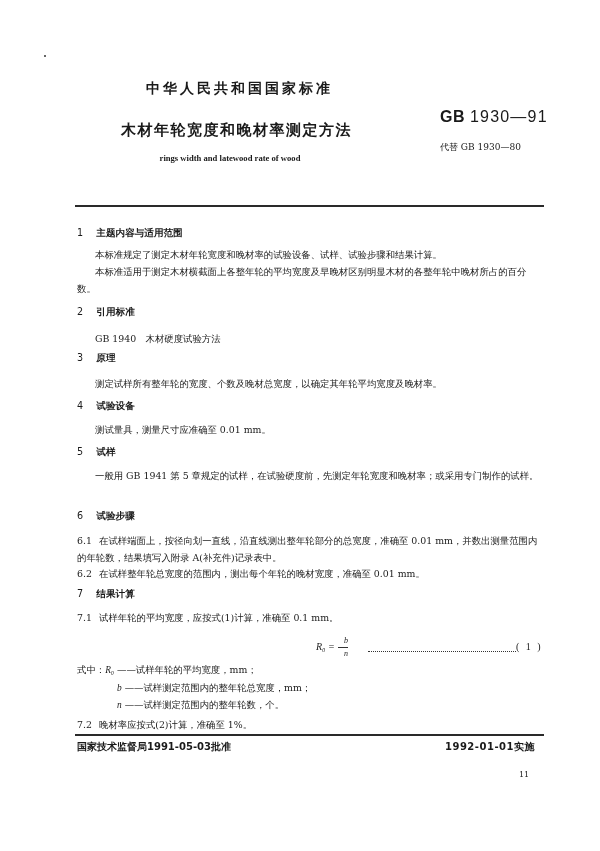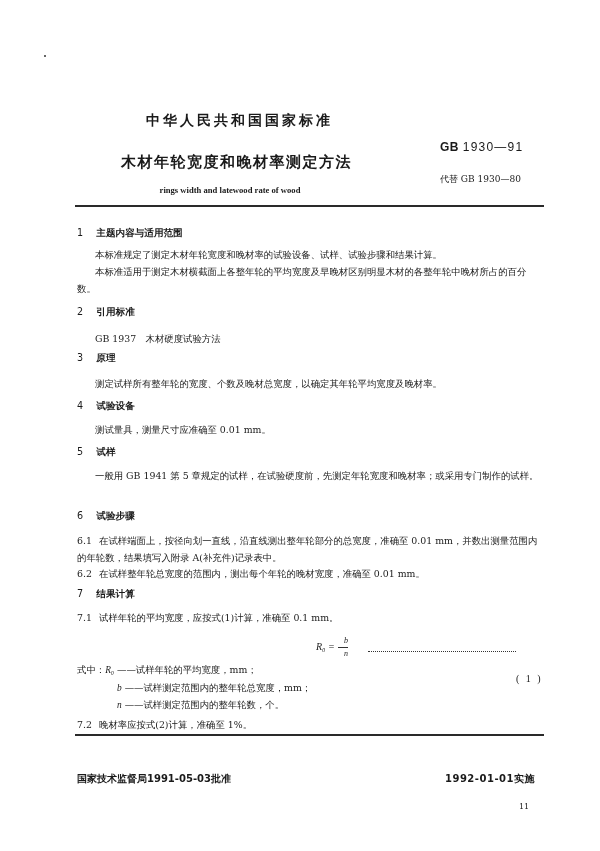--- a/index.html
+++ b/index.html
@@ -1,26 +1,26 @@
 <!DOCTYPE html>
 <html><head>
   <meta charset="utf-8">
   <style>
     html, body { margin: 0; padding: 0; background: #ffffff; }
     body {
       width: 600px; height: 851px; position: relative; overflow: hidden;
       font-family: "DejaVu Serif", "Liberation Serif", serif;
       color: #1a1a1a;
     }
-    .abs { position: absolute; white-space: nowrap; margin-top: 32px; }
+    .abs { position: absolute; white-space: nowrap; }
     .speck { position: absolute; left: 44px; top: 55px; width: 2px; height: 2px; background: #333; border-radius: 1px; }
 
     .national-std { left: 146px; top: 80px; font-family: "DejaVu Sans", sans-serif; font-weight: bold; font-size: 14px; letter-spacing: 3px; }
     .doc-title { left: 121px; top: 121px; font-family: "DejaVu Sans", sans-serif; font-weight: bold; font-size: 15px; letter-spacing: 1.5px; }
-    .std-code { left: 440px; top: 108px; font-family: "Liberation Sans", sans-serif; font-size: 12px; font-weight: bold; letter-spacing: 0.5px; }
+    .std-code { left: 440px; top: 108px; font-family: "Liberation Sans", sans-serif; font-size: 16px; font-weight: bold; letter-spacing: 0.5px; }
     .std-code .num { font-weight: normal; letter-spacing: 1.2px; }
     .replaces { left: 440px; top: 141px; font-size: 9px; }
     .en-title { left: 150px; top: 150px; width: 160px; text-align: center; font-family: "Liberation Serif", serif; font-weight: bold; font-size: 8.6px; line-height: 17px; white-space: normal; }
 
     .rule { position: absolute; left: 75px; width: 469px; height: 1.5px; background: #2a2a2a; }
     .rule.top { top: 205px; }
     .rule.bottom { top: 734px; }
 
     .heading { position: absolute; left: 77px; font-family: "DejaVu Sans", sans-serif; font-weight: bold; font-size: 9.6px; }
     .heading .no { display: inline-block; width: 16px; font-weight: normal; }
@@ -65,21 +65,21 @@
   <span class="no">1</span>
   <span>主题内容与适用范围</span>
 </div>
 <div class="para indent" style="top:246px">本标准规定了测定木材年轮宽度和晚材率的试验设备、试样、试验步骤和结果计算。</div>
 <div class="para indent" style="top:263px">本标准适用于测定木材横截面上各整年轮的平均宽度及早晚材区别明显木材的各整年轮中晚材所占的百分数。</div>
 
 <div class="heading" style="top:306px">
   <span class="no">2</span>
   <span>引用标准</span>
 </div>
-<div class="para indent" style="top:330px">GB 1937　木材硬度试验方法</div>
+<div class="para indent" style="top:330px">GB 1940　木材硬度试验方法</div>
 
 <div class="heading" style="top:352px">
   <span class="no">3</span>
   <span>原理</span>
 </div>
 <div class="para indent" style="top:375px">测定试样所有整年轮的宽度、个数及晚材总宽度，以确定其年轮平均宽度及晚材率。</div>
 
 <div class="heading" style="top:400px">
   <span class="no">4</span>
   <span>试验设备</span>

